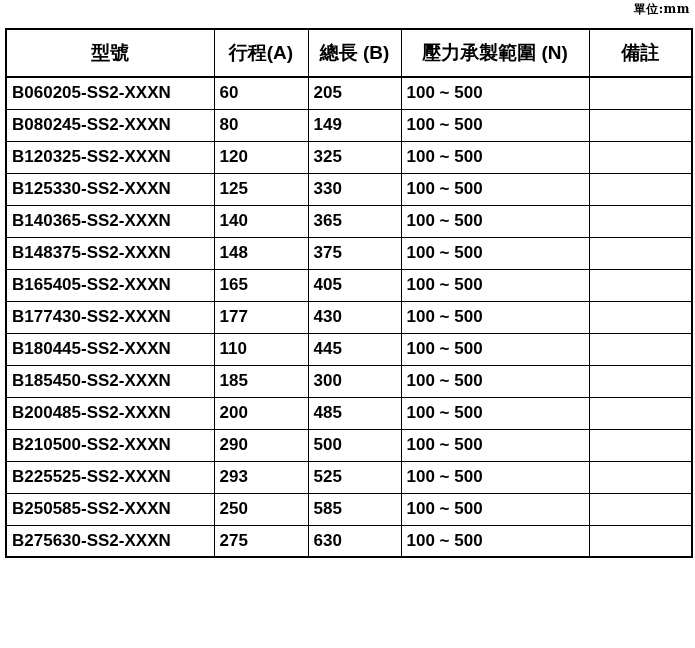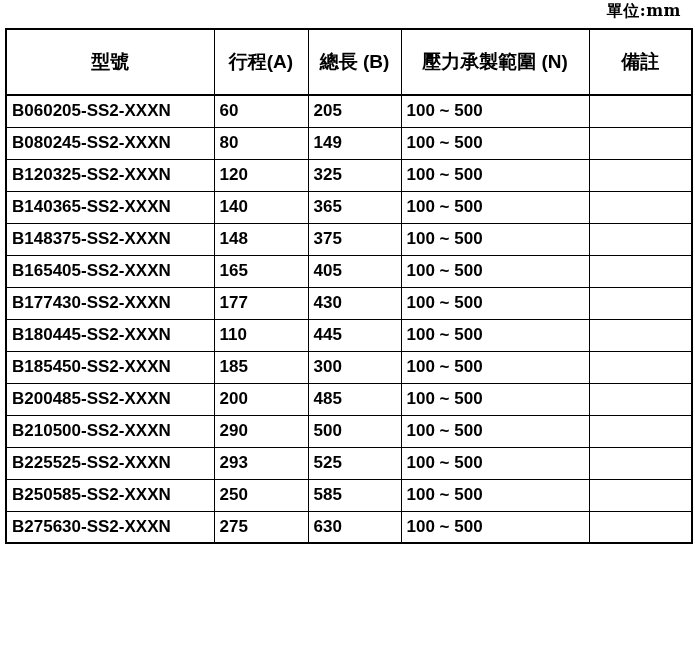--- a/index.html
+++ b/index.html
@@ -7,24 +7,24 @@
     width: 695px;
     height: 648px;
     background: #ffffff;
     font-family: "Liberation Sans", sans-serif;
     position: relative;
     overflow: hidden;
   }
   .unit-label {
     position: absolute;
     top: 1px;
-    right: 14px;
+    right: 5px;
     font-family: "DejaVu Serif", "Liberation Serif", serif;
     font-weight: bold;
-    font-size: 16px;
+    font-size: 12px;
     color: #000000;
     letter-spacing: 0.5px;
   }
   table.spec-table {
     position: absolute;
     top: 28px;
     left: 5px;
     width: 686px;
     border-collapse: collapse;
     table-layout: fixed;
@@ -32,21 +32,21 @@
     background: #ffffff;
   }
   table.spec-table col.c-model  { width: 208px; }
   table.spec-table col.c-stroke { width: 94px;  }
   table.spec-table col.c-length { width: 93px;  }
   table.spec-table col.c-press  { width: 188px; }
   table.spec-table col.c-remark { width: 103px; }
   table.spec-table th {
     border: 1px solid #000000;
     border-bottom: 2px solid #000000;
-    height: 66px;
+    height: 48px;
     font-size: 19px;
     font-weight: bold;
     color: #000000;
     text-align: center;
     vertical-align: middle;
     white-space: nowrap;
   }
   table.spec-table td {
     border: 1px solid #000000;
     height: 32px;
@@ -94,20 +94,27 @@
         <td>B080245-SS2-XXXN</td>
         <td>80</td>
         <td>149</td>
         <td>100 ~ 500</td>
         <td></td>
       </tr>
       <tr>
         <td>B120325-SS2-XXXN</td>
         <td>120</td>
         <td>325</td>
+        <td>100 ~ 500</td>
+        <td></td>
+      </tr>
+      <tr>
+        <td>B125330-SS2-XXXN</td>
+        <td>125</td>
+        <td>330</td>
         <td>100 ~ 500</td>
         <td></td>
       </tr>
       <tr>
         <td>B140365-SS2-XXXN</td>
         <td>140</td>
         <td>365</td>
         <td>100 ~ 500</td>
         <td></td>
       </tr>

